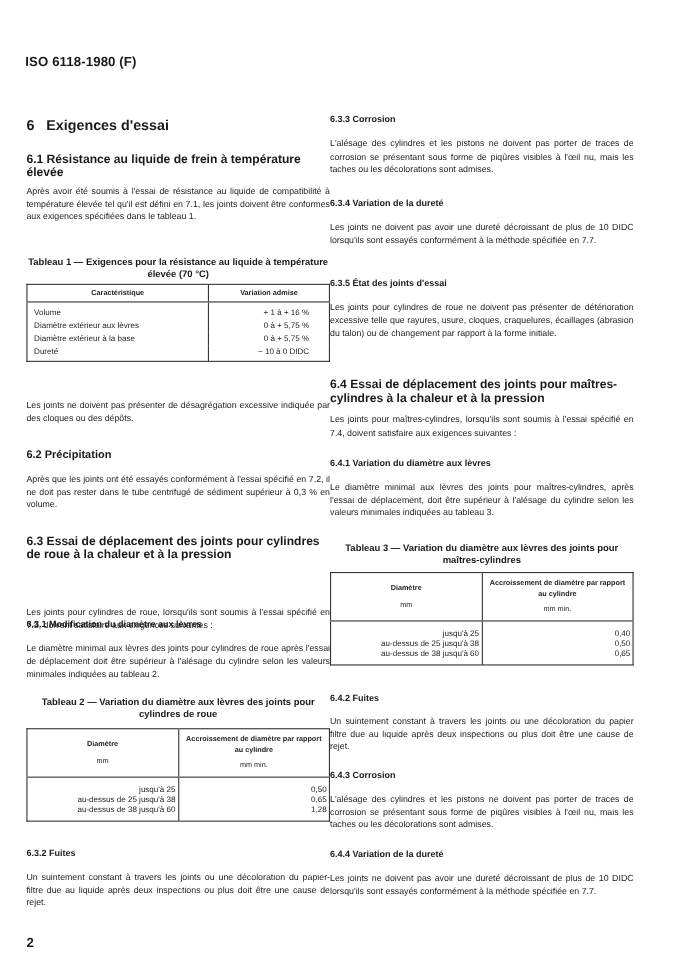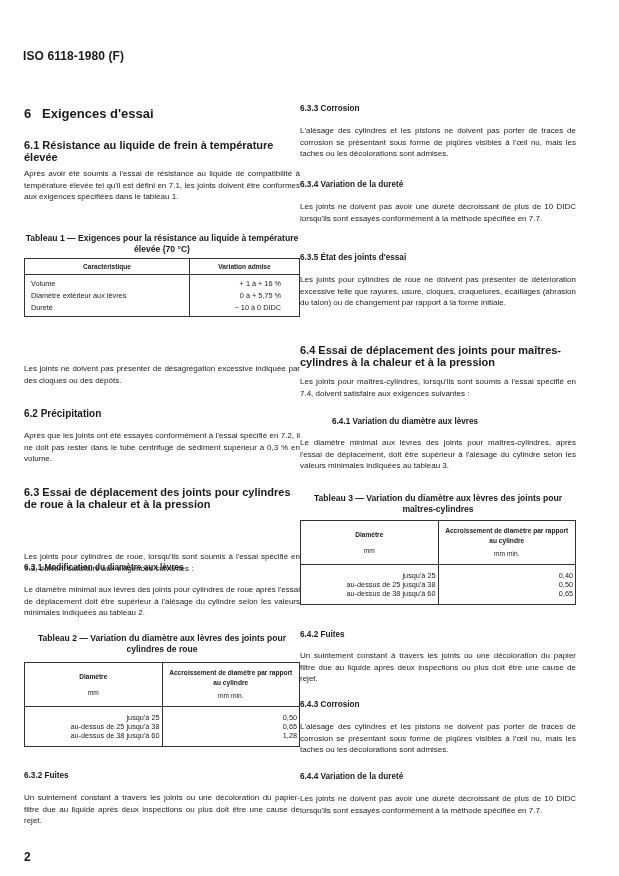--- a/index.html
+++ b/index.html
@@ -46,20 +46,24 @@
           <tr>
         <th style="width:60%">Caractéristique</th>
         <th class="sep">Variation admise</th>
       </tr>
       <tr>
             <td style="padding-top:4px">Volume</td>
             <td class="sep r" style="padding-top:4px">+ 1 à + 16 %</td>
           </tr>
       <tr>
             <td>Diamètre extérieur aux lèvres</td>
+            <td class="sep r">0 à + 5,75 %</td>
+          </tr>
+      <tr>
+            <td>Diamètre extérieur à la base</td>
             <td class="sep r">0 à + 5,75 %</td>
           </tr>
       <tr>
             <td style="padding-bottom:4px">Dureté</td>
             <td class="sep r" style="padding-bottom:4px">− 10 à 0 DIDC</td>
           </tr>
     </tbody>
       </table>
   </div>
   <p class="blk" style="top:363px;">Les joints ne doivent pas présenter de désagrégation excessive indiquée par des cloques ou des dépôts.</p>
@@ -113,21 +117,21 @@
 
   <h3 class="blk" style="top:180px;">6.3.4   Variation de la dureté</h3>
   <p class="blk" style="top:201px;">Les joints ne doivent pas avoir une dureté décroissant de plus de 10 DIDC lorsqu'ils sont essayés conformément à la méthode spécifiée en 7.7.</p>
 
   <h3 class="blk" style="top:253px;">6.3.5   État des joints d'essai</h3>
   <p class="blk" style="top:274px;">Les joints pour cylindres de roue ne doivent pas présenter de détérioration excessive telle que rayures, usure, cloques, craquelures, écaillages (abrasion du talon) ou de changement par rapport à la forme initiale.</p>
 
   <h2 class="blk" style="top:344px;">6.4   Essai de déplacement des joints pour maîtres-cylindres à la chaleur et à la pression</h2>
   <p class="blk" style="top:376px;">Les joints pour maîtres-cylindres, lorsqu'ils sont soumis à l'essai spécifié en 7.4, doivent satisfaire aux exigences suivantes :</p>
 
-  <h3 class="blk" style="top:417px;margin-left:32px;">6.4.1   Variation du diamètre aux lèvres</h3>
+  <h3 class="blk" style="top:417px;">6.4.1   Variation du diamètre aux lèvres</h3>
   <p class="blk" style="top:437px;">Le diamètre minimal aux lèvres des joints pour maîtres-cylindres, après l'essai de déplacement, doit être supérieur à l'alésage du cylindre selon les valeurs minimales indiquées au tableau 3.</p>
 
   <div class="blk cap" style="top:493px;">Tableau 3 — Variation du diamètre aux lèvres des joints pour maîtres-cylindres</div>
   <div class="blk" style="top:520px;">
     <table class="t t2">
       <tbody>
           <tr>
         <th style="width:50%">
           <div>Diamètre</div>
           <div class="sub" style="margin-top:6px">mm</div>

